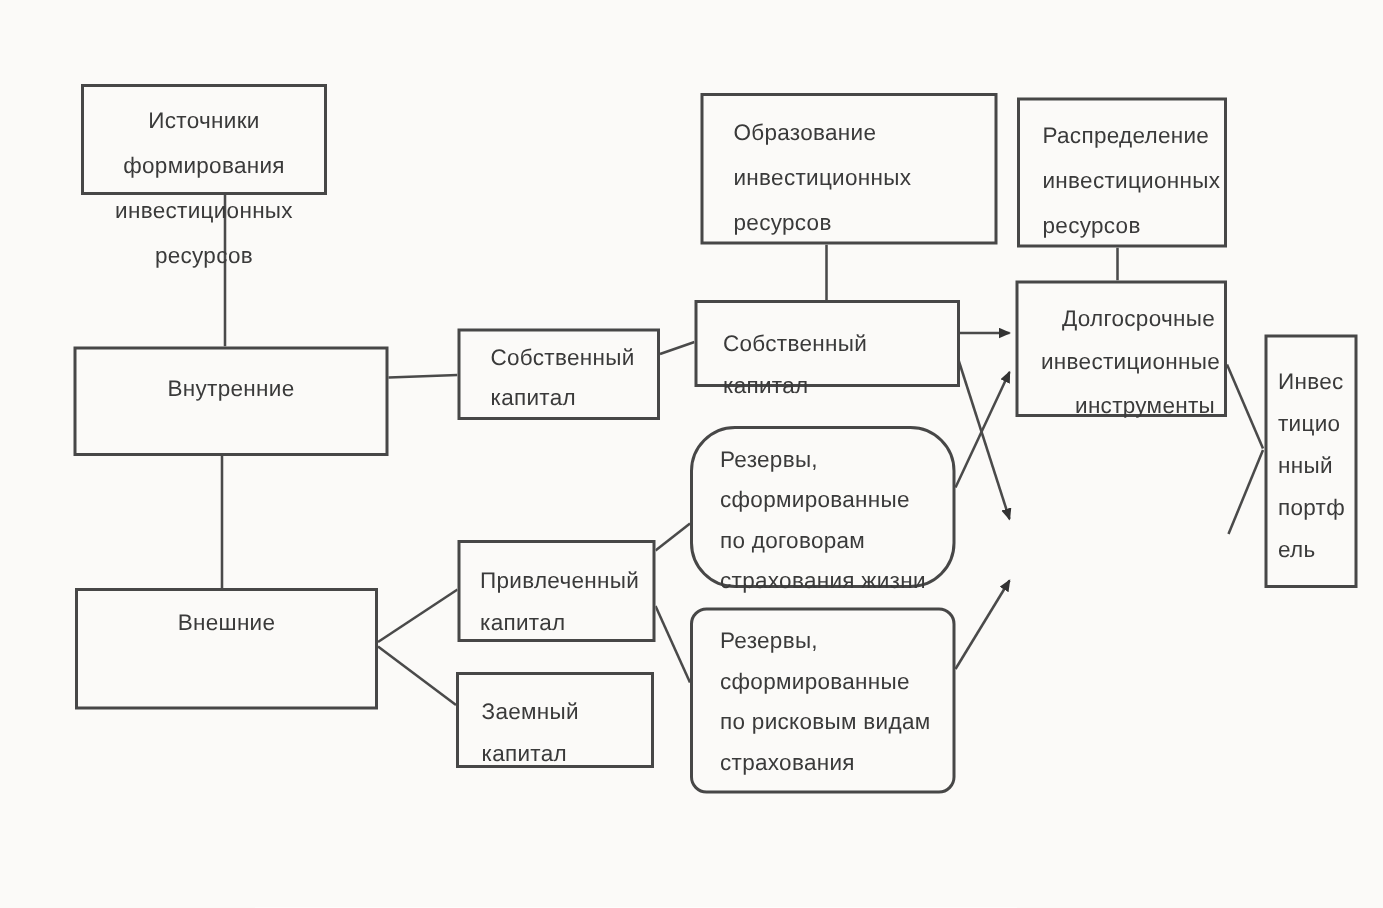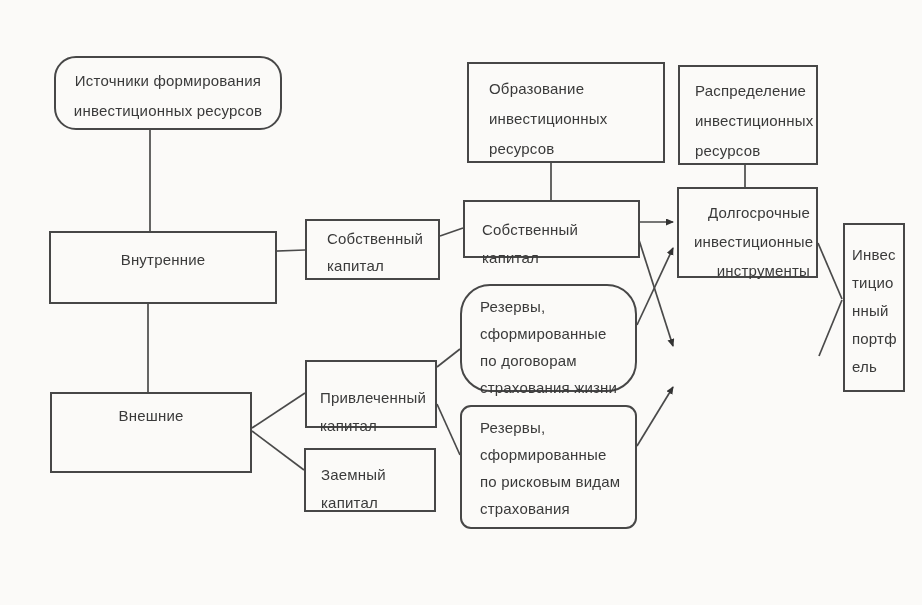--- a/index.html
+++ b/index.html
@@ -61,29 +61,29 @@
     <line x1="551" y1="163" x2="551" y2="200"></line>
     <line x1="745" y1="165" x2="745" y2="187"></line>
     <line x1="640" y1="222" x2="673" y2="222" marker-end="url(#arrow)"></line>
     <line x1="639" y1="240" x2="673" y2="346" marker-end="url(#arrow)"></line>
     <line x1="637" y1="325" x2="673" y2="248" marker-end="url(#arrow)"></line>
     <line x1="637" y1="446" x2="673" y2="387" marker-end="url(#arrow)"></line>
     <line x1="818" y1="243" x2="842" y2="299"></line>
     <line x1="819" y1="356" x2="842" y2="300"></line>
   </svg>
 
-  <div class="node center" style="left:54px; top:56px; width:228px; height:74px; padding:8px 6px 0 6px; line-height:30px;border-radius:22px;">Источники формирования инвестиционных ресурсов</div>
+  <div class="node center" style="left:54px; top:56px; width:164px; height:74px; padding:8px 6px 0 6px; line-height:30px;">Источники формирования инвестиционных ресурсов</div>
 
-  <div class="node center" style="left:49px; top:231px; width:228px; height:73px; padding-top:13px;">Внутренние</div>
+  <div class="node center" style="left:49px; top:231px; width:210px; height:73px; padding-top:13px;">Внутренние</div>
 
   <div class="node center" style="left:50px; top:392px; width:202px; height:81px; padding-top:8px;">Внешние</div>
 
   <div class="node" style="left:305px; top:219px; width:135px; height:61px; padding:4px 4px 0 20px; line-height:27px;">Собственный капитал</div>
 
-  <div class="node" style="left:305px; top:360px; width:132px; height:68px; padding:22px 4px 0 13px;">Привлеченный капитал</div>
+  <div class="node" style="left:305px; top:360px; width:132px; height:68px; padding:12px 4px 0 13px;">Привлеченный капитал</div>
 
   <div class="node" style="left:304px; top:448px; width:132px; height:64px; padding:11px 4px 0 15px;">Заемный капитал</div>
 
   <div class="node" style="left:467px; top:62px; width:198px; height:101px; padding:10px 10px 0 20px; line-height:30px;">Образование инвестиционных ресурсов</div>
 
   <div class="node" style="left:463px; top:200px; width:177px; height:58px; padding:14px 2px 0 17px;">Собственный капитал</div>
 
   <div class="node" style="left:460px; top:284px; width:177px; height:108px; padding:7px 8px 0 18px; line-height:27px;border-radius:30px;">Резервы, сформированные по договорам страхования жизни</div>
 
   <div class="node" style="left:460px; top:405px; width:177px; height:124px; padding:7px 8px 0 18px; line-height:27px;border-radius:11px;">Резервы, сформированные по рисковым видам страхования</div>

